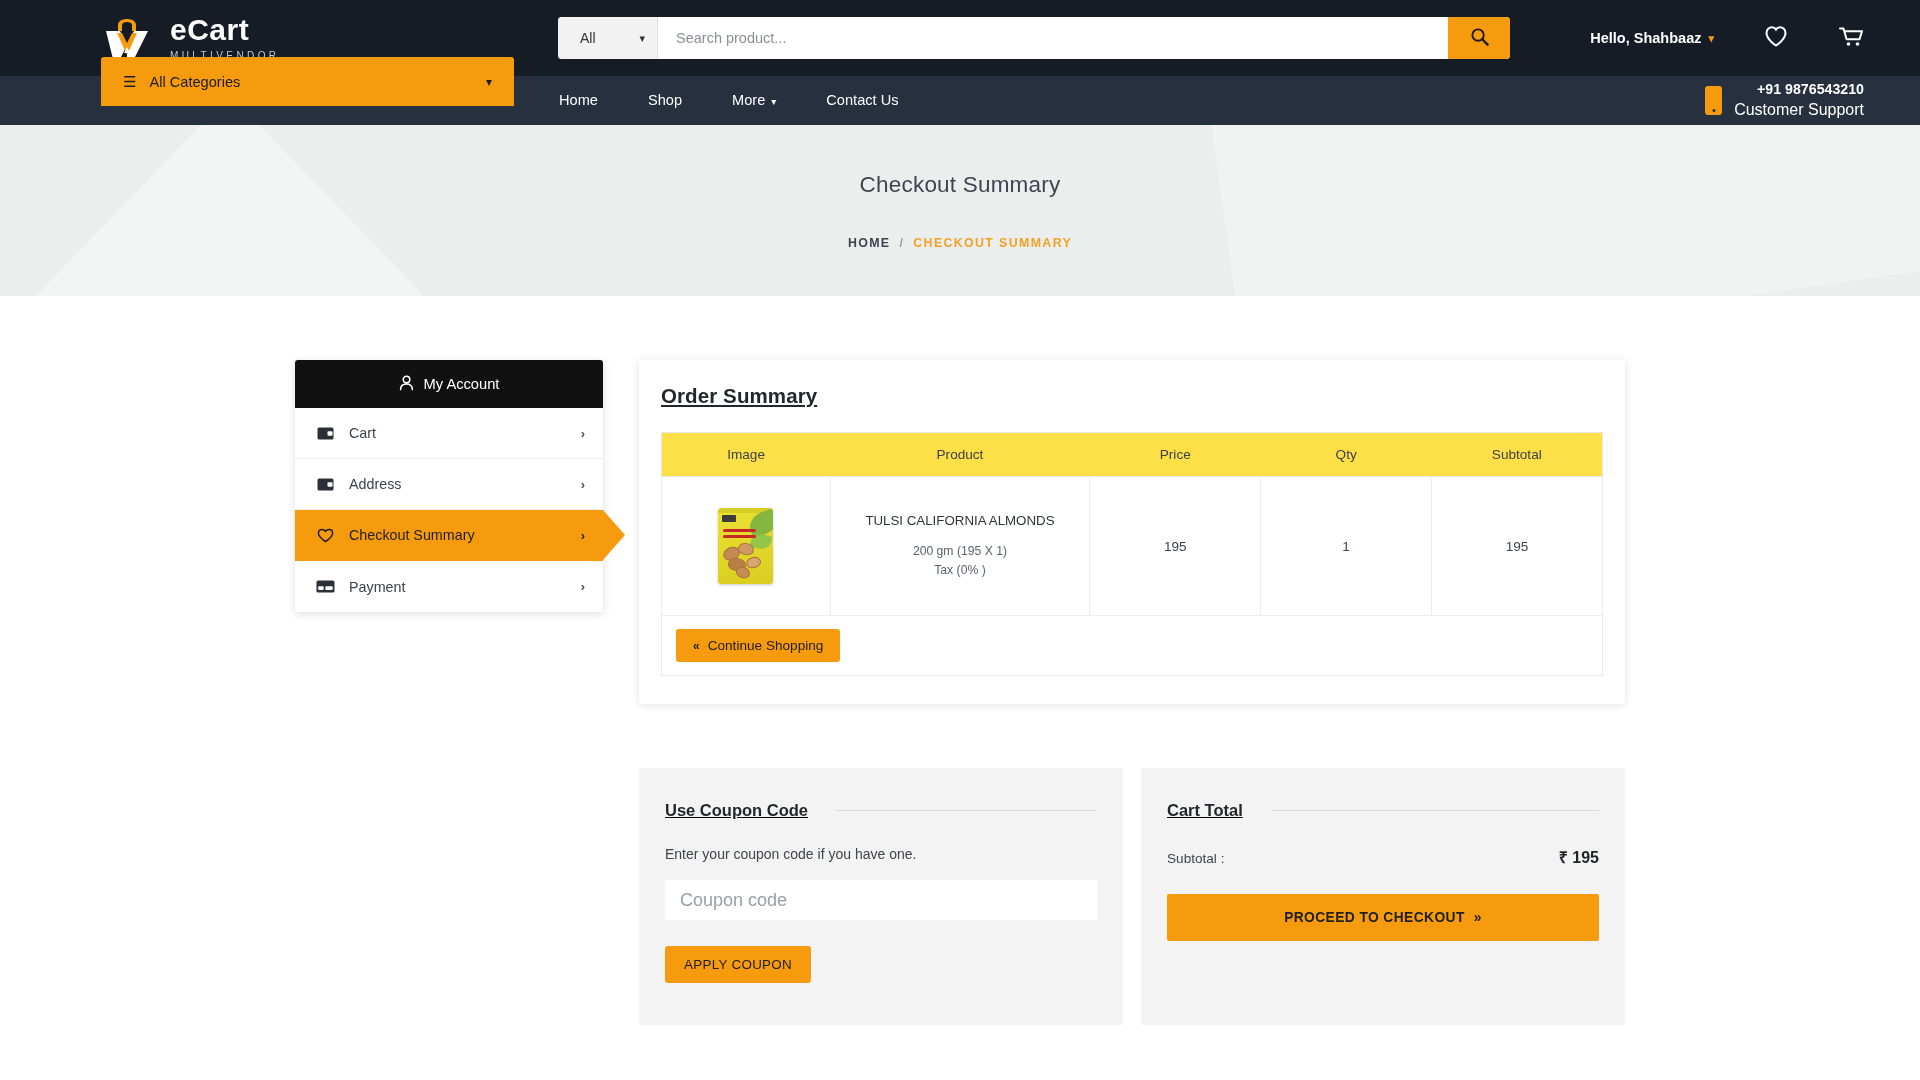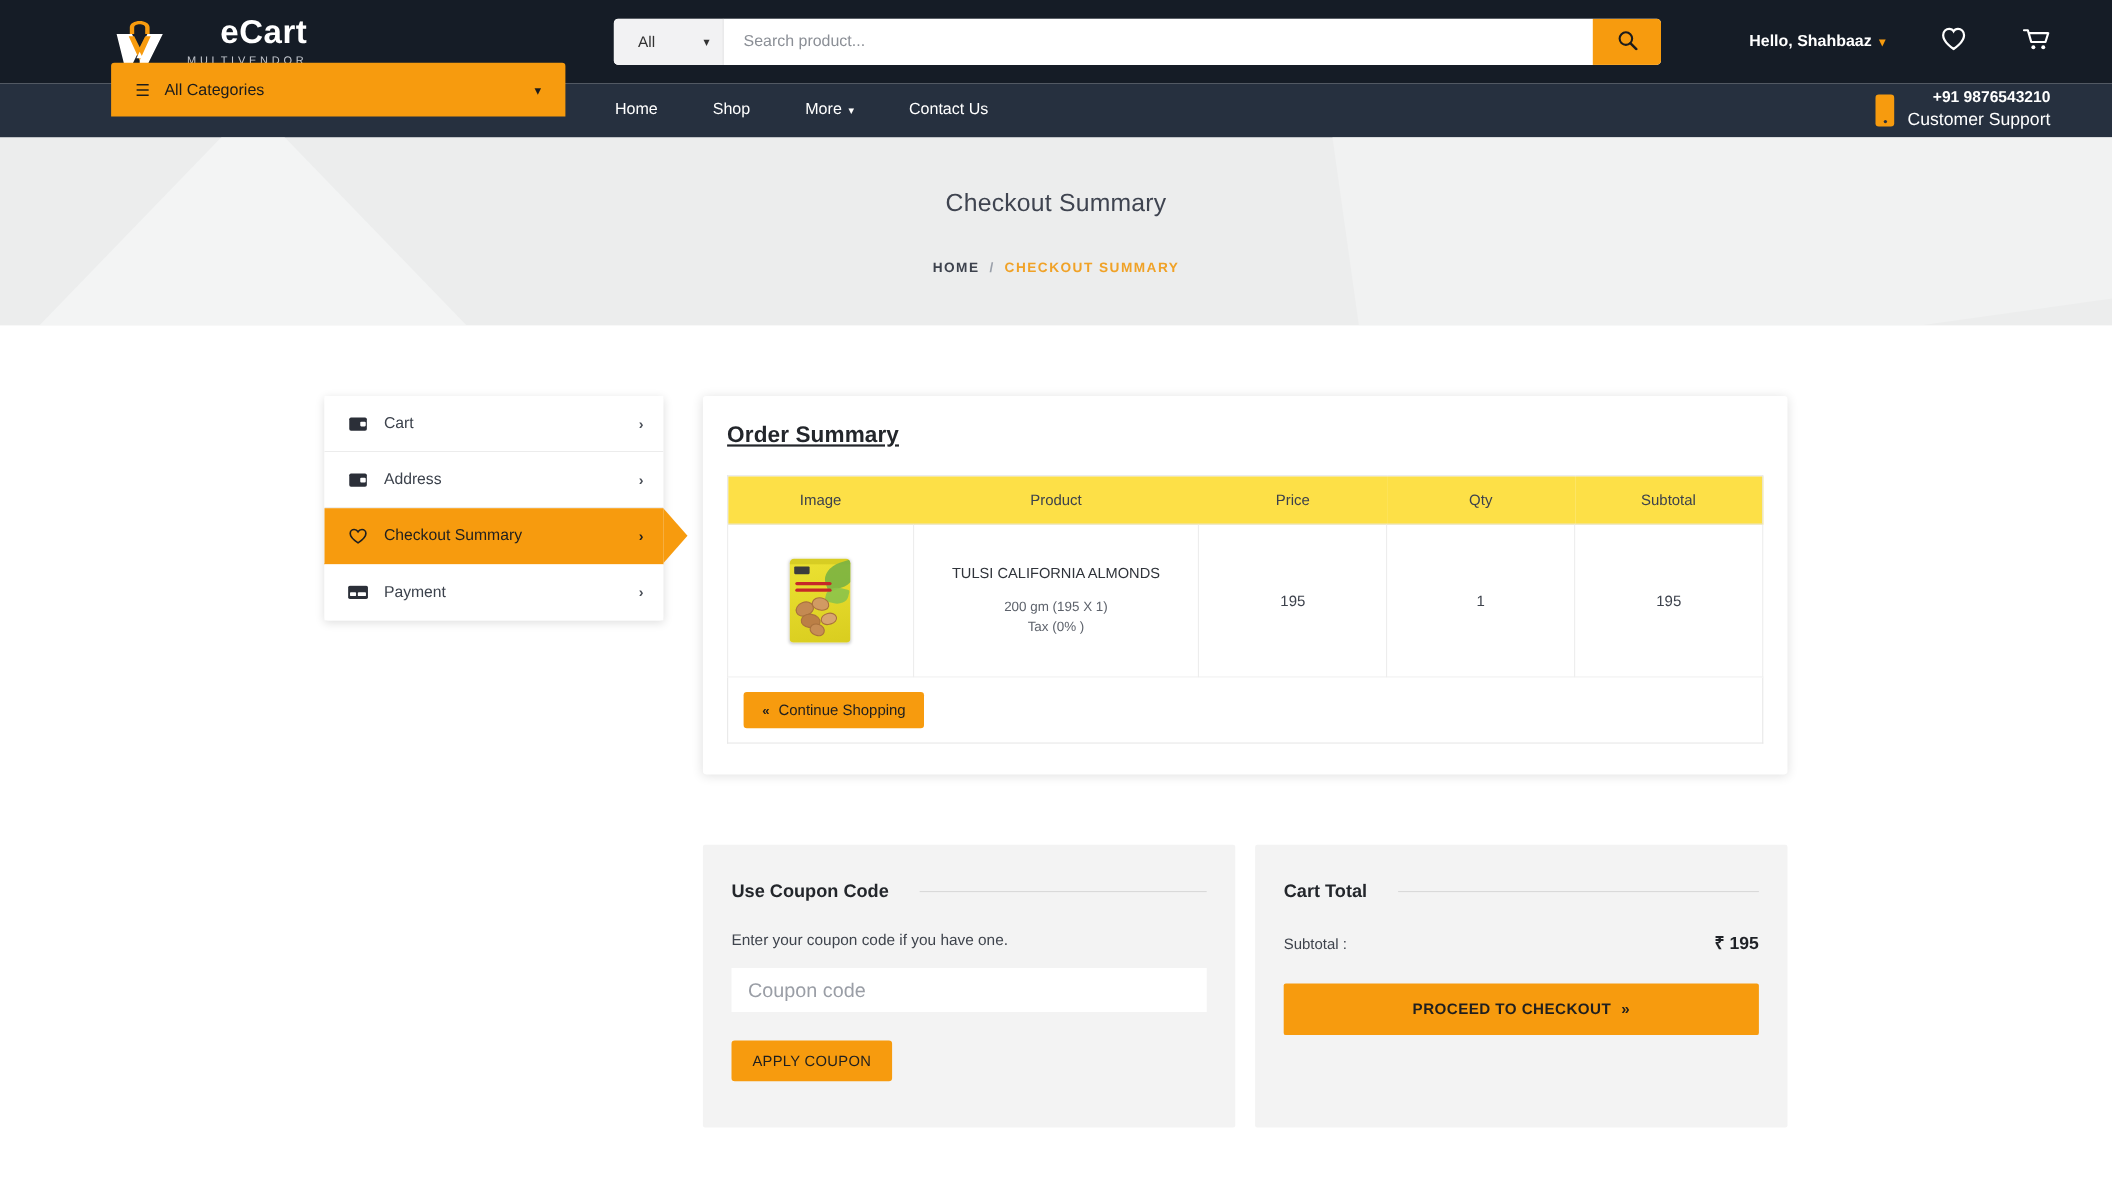--- a/index.html
+++ b/index.html
@@ -15,21 +15,21 @@
   .top-header {
     height: 76px;
     background: #151c26;
     display: flex;
     align-items: center;
     padding: 0 40px 0 98px;
     position: relative;
   }
   .logo-wrap { display: flex; align-items: center; gap: 14px; }
   .logo-mark { width: 58px; height: 58px; position: relative; }
-  .logo-text { display: flex; flex-direction: column; justify-content: center; text-align: right; }
+  .logo-text { display: flex; flex-direction: column; justify-content: center; }
   .logo-name {
     font-size: 30px; font-weight: bold; color: #ffffff;
     letter-spacing: 0.5px; line-height: 1;
   }
   .logo-sub {
     font-size: 10px; color: #c3c7ce; letter-spacing: 3.4px;
     margin-top: 5px; font-weight: normal;
   }
 
   .search-wrap {
@@ -280,21 +280,21 @@
   }
   .btn-continue .dbl { font-size: 12px; font-weight: bold; }
 
   
   .boxes { display: flex; gap: 18px; margin-top: 64px; }
   .box {
     flex: 1; background: #f3f3f3; padding: 33px 26px 42px 26px;
     border-radius: 2px;
   }
   .box-head {
-    display: flex; align-items: center; gap: 28px; margin-bottom: 26px;
+    display: flex; align-items: center; gap: 28px; margin-bottom: 26px; text-decoration: underline;
   }
   .box-title {
     font-size: 16.5px; color: #23262b; font-weight: bold; white-space: nowrap;
   }
   .box-rule { flex: 1; height: 1px; background: #d9d9d9; }
   .box-note { font-size: 14px; color: #3f444d; margin-bottom: 18px; }
   .coupon-input {
     width: 100%; height: 40px; border: none; background: #ffffff;
     padding: 0 15px; font-size: 18px; color: #333;
     font-family: "Liberation Sans", sans-serif; outline: none;
@@ -423,20 +423,29 @@
       <span class="c-cur">CHECKOUT SUMMARY</span>
     </div>
   </div>
 </div>
 
 <div class="main">
   <div class="container">
 
     <div class="sidebar">
       <div class="side-card">
+        <div class="side-head">
+          <span>
+            <svg width="15" height="16" viewBox="0 0 15 16">
+              <circle cx="7.5" cy="4.6" r="3.3" fill="none" stroke="#fff" stroke-width="1.6"></circle>
+              <path d="M1.6 14.6 C1.6 10.6 4.3 9 7.5 9 C10.7 9 13.4 10.6 13.4 14.6" fill="none" stroke="#fff" stroke-width="1.6" stroke-linecap="round"></path>
+            </svg>
+          </span>
+          <span>My Account</span>
+        </div>
 
         <div class="side-item">
           <span class="si-ic">
             <svg width="17" height="13" viewBox="0 0 17 13">
               <rect x="0.5" y="0.5" width="16" height="12" rx="1.6" fill="#2b2f38"></rect>
               <rect x="10.5" y="4.3" width="5" height="4.4" rx="1" fill="#ffffff"></rect>
             </svg>
           </span>
           <span>Cart</span>
           <span class="si-arrow">›</span>

